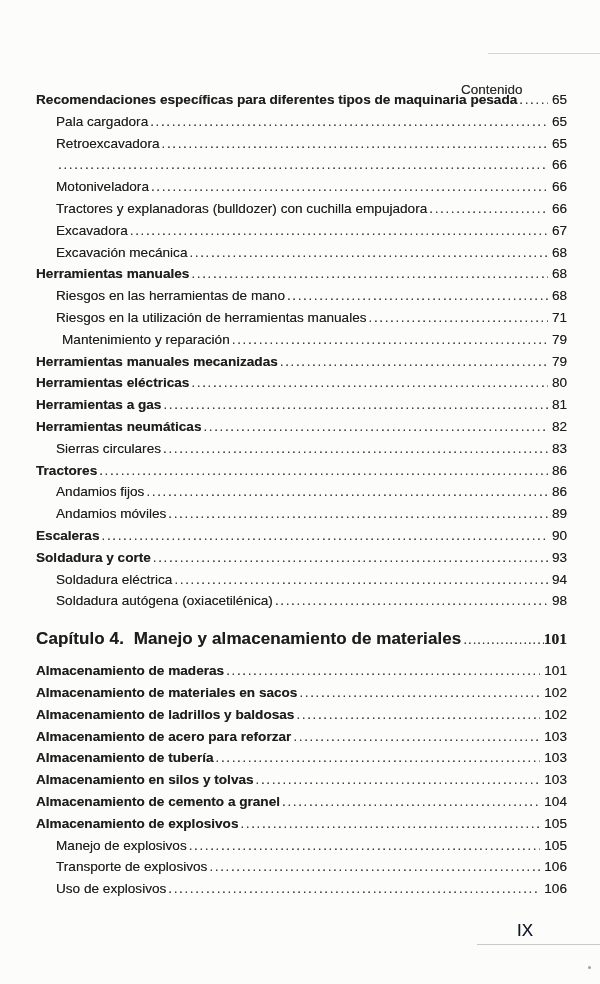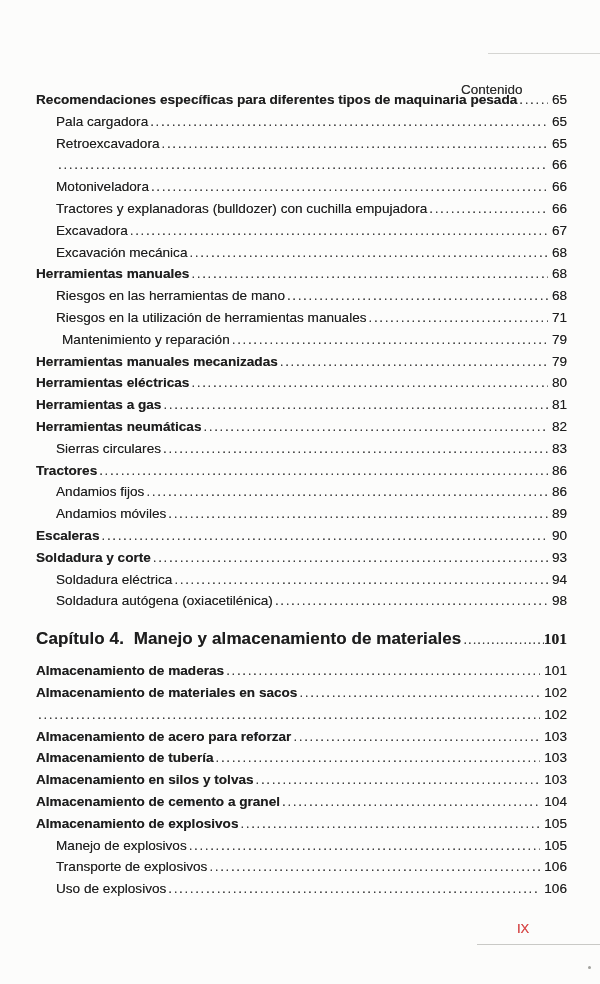--- a/index.html
+++ b/index.html
@@ -42,21 +42,21 @@
     height: 30px; line-height: 30px; font-size: 17px;
   }
   .row.chapter .label { font-weight: bold; letter-spacing: 0.1px; }
   .row.chapter .dots::after { letter-spacing: 1px; font-size: 13px; }
   .row.chapter .page {
     font-family: "Liberation Serif", serif;
     font-size: 15.5px; font-weight: 600; padding-left: 0;
   }
   .footer-page {
     position: absolute; top: 921px; left: 517px;
-    font-size: 13px; color: #ef4444;
+    font-size: 17px; color: #0f172a;
   }
   .footer-rule {
     position: absolute; top: 944px; left: 477px; width: 123px; height: 1px;
     background: #c9c9c6;
   }
   .speck {
     position: absolute; top: 966px; left: 588px; width: 3px; height: 3px;
     background: #a2a29e; border-radius: 50%;
   }
 </style>
@@ -195,20 +195,21 @@
       <span class="label">Almacenamiento de maderas</span>
       <span class="dots"></span>
       <span class="page">101</span>
     </div>
     <div class="row section">
       <span class="label">Almacenamiento de materiales en sacos</span>
       <span class="dots"></span>
       <span class="page">102</span>
     </div>
     <div class="row section">
+      <span class="label">Almacenamiento de ladrillos y baldosas</span>
       <span class="dots"></span>
       <span class="page">102</span>
     </div>
     <div class="row section">
       <span class="label">Almacenamiento de acero para reforzar</span>
       <span class="dots"></span>
       <span class="page">103</span>
     </div>
     <div class="row section">
       <span class="label">Almacenamiento de tubería</span>

